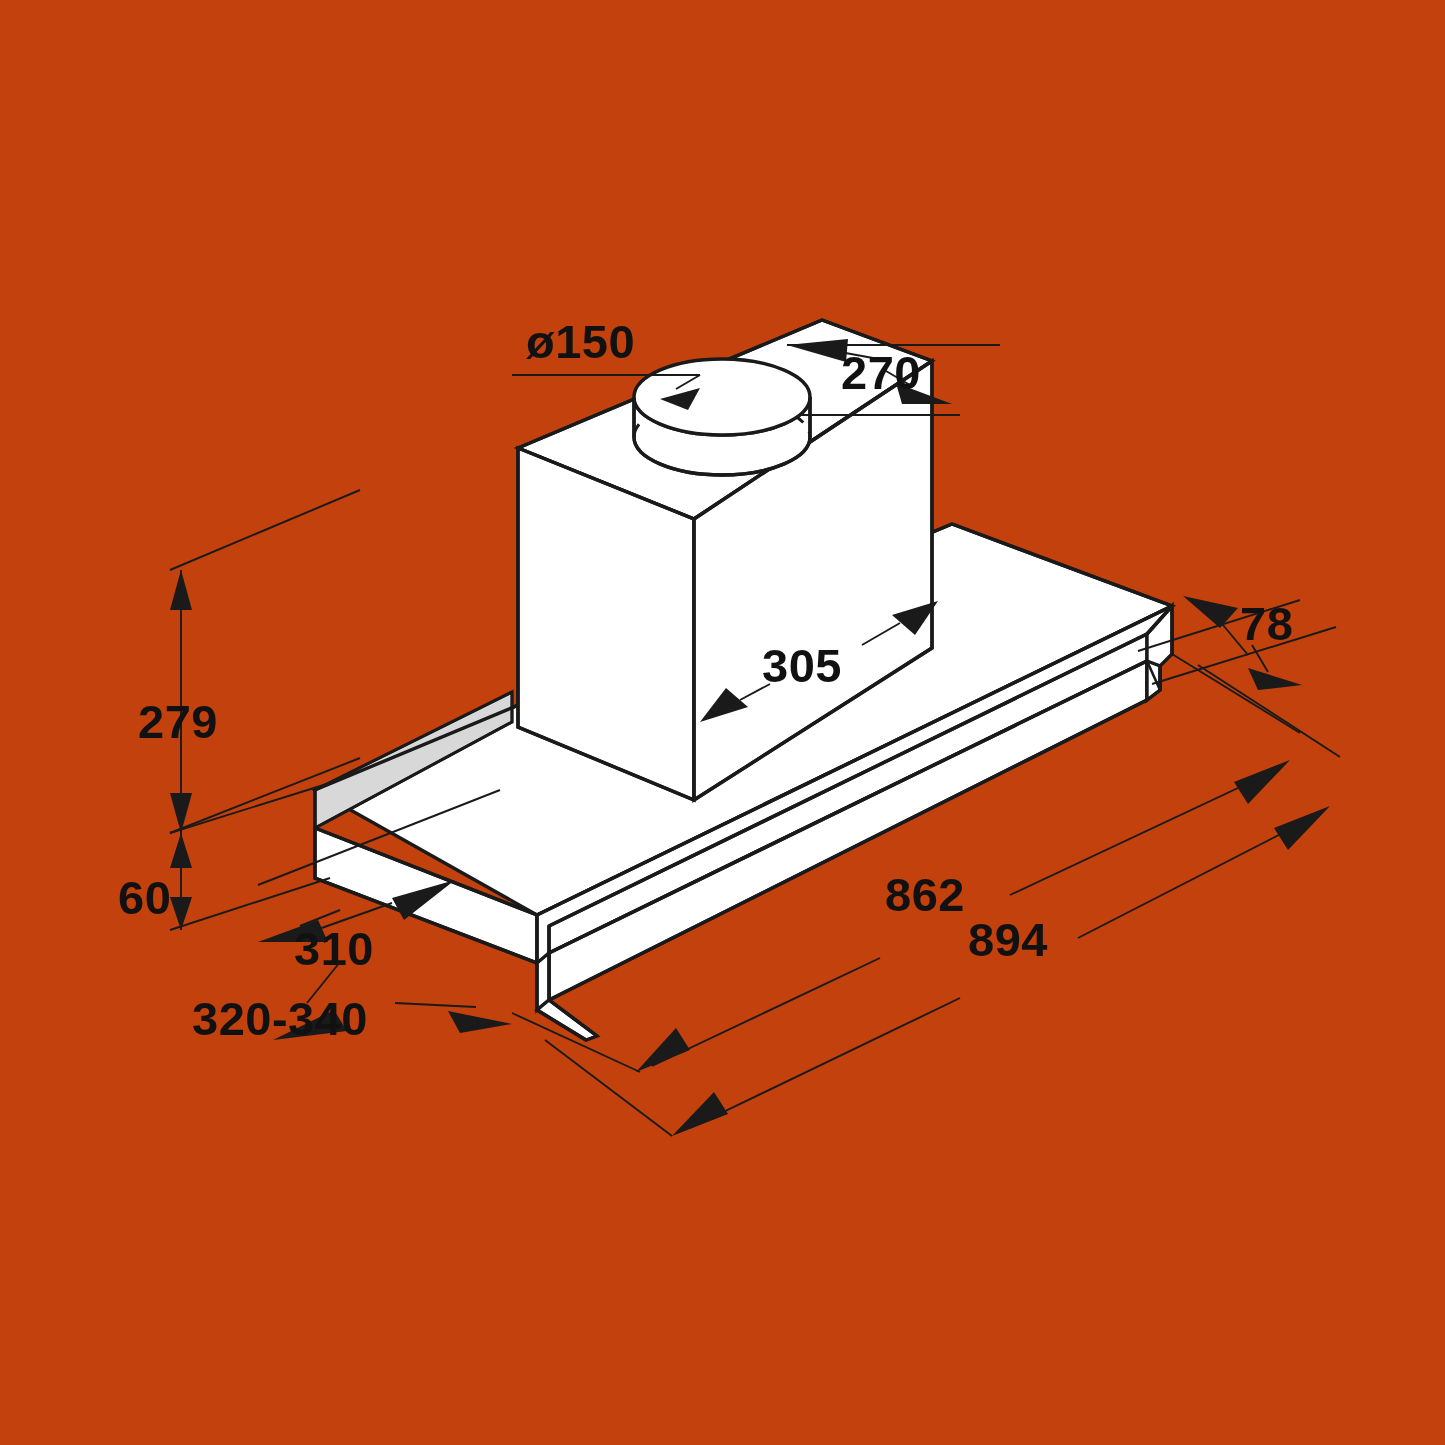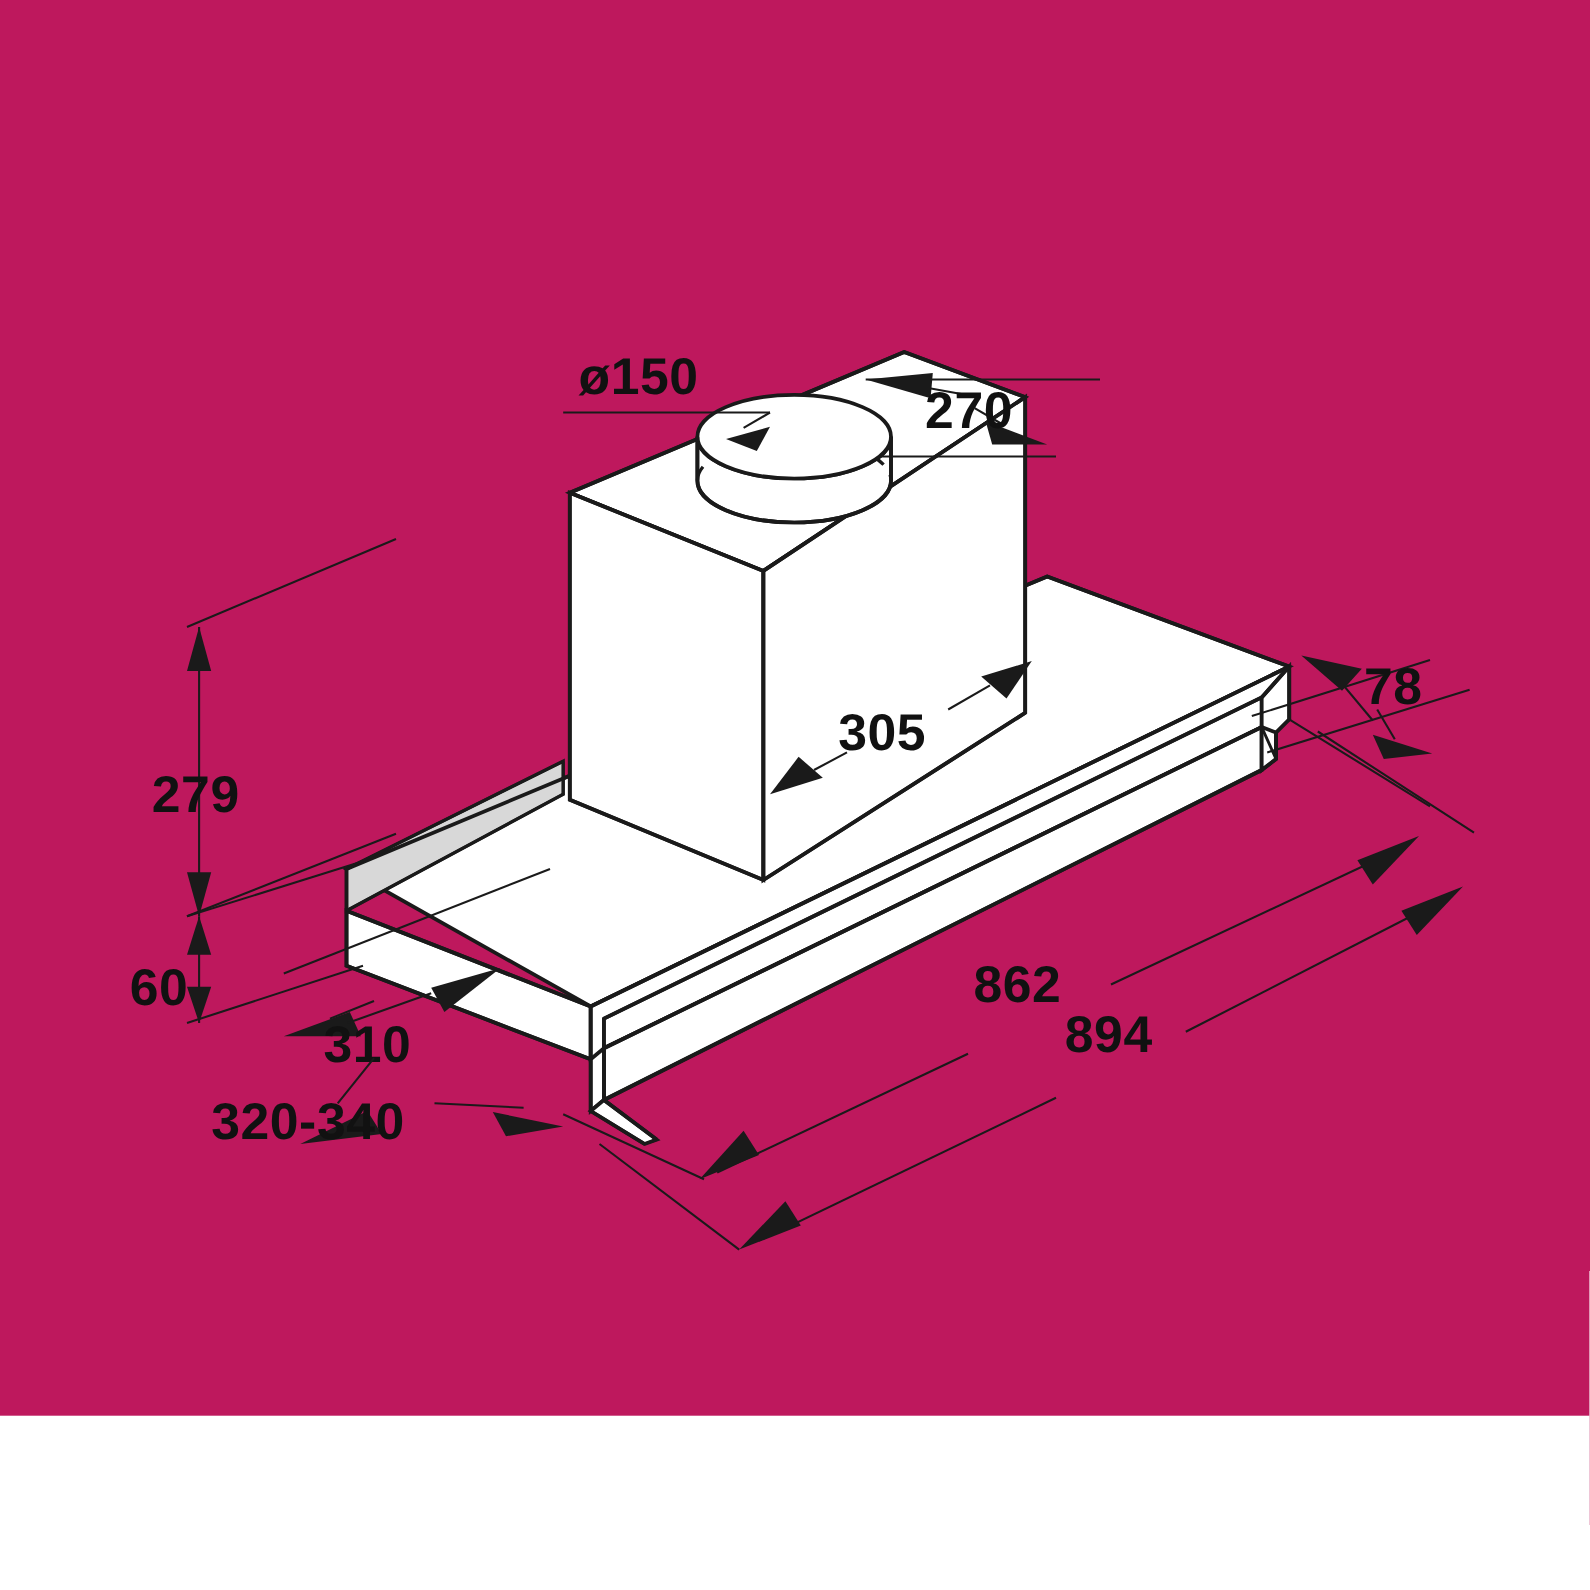--- a/index.html
+++ b/index.html
@@ -9,22 +9,22 @@
   }
   body {
     width: 1445px;
     height: 1445px;
     font-family: "Liberation Sans", sans-serif;
     overflow: hidden;
   }
   #drawing-root {
     position: relative;
     width: 1445px;
-    height: 1287px;
-    background: #be185d;
+    height: 1445px;
+    background: #c2410c;
     text-decoration: underline;
   }
   svg#tech-drawing {
     display: block;
     width: 1445px;
     height: 1445px;
   }
   .outline {
     fill: none;
     stroke: #1a1a1a;

